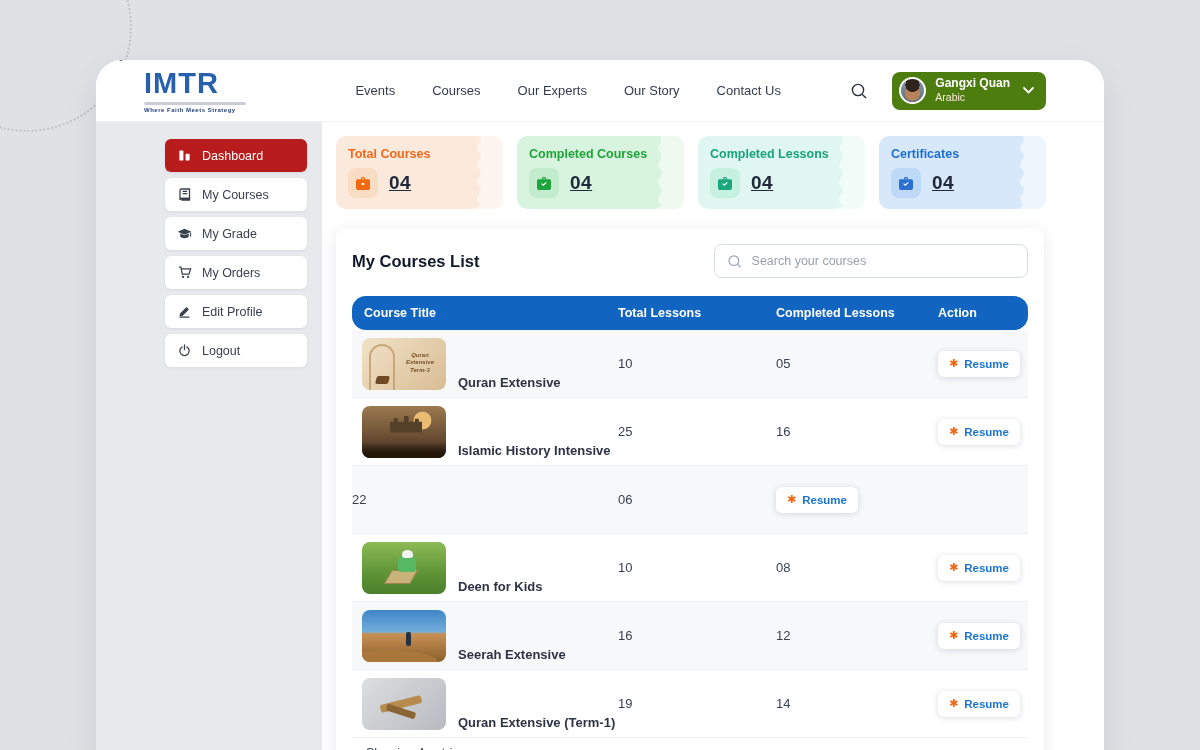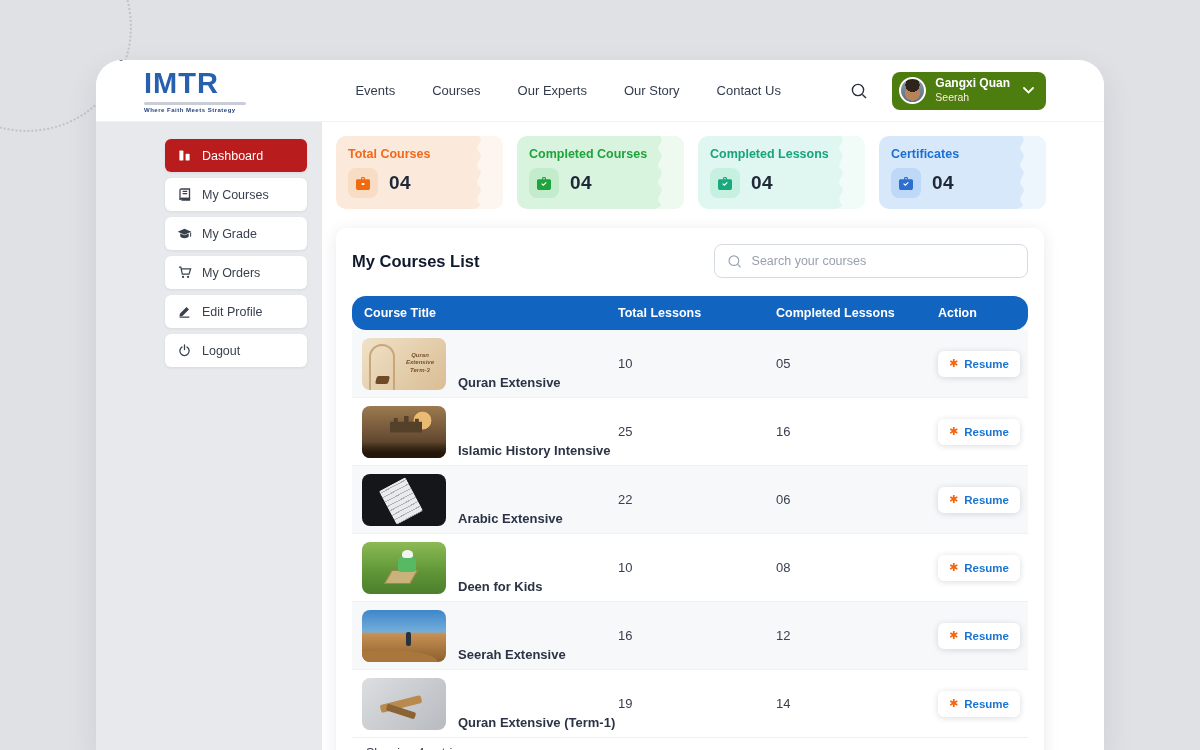--- a/index.html
+++ b/index.html
@@ -58,21 +58,21 @@
   main { flex:1; padding:14px 0 0 14px; background:#fff; }
 
   
   .stats { display:flex; gap:14px; }
   .stat-card { position:relative; width:167px; height:73px; border-radius:10px;
     padding:11px 12px; overflow:hidden; }
   .stat-wave { position:absolute; right:0; top:0; height:100%; }
   .stat-label { position:relative; font-size:12.5px; font-weight:bold; }
   .stat-foot { position:relative; display:flex; align-items:center; gap:11px; margin-top:7px; }
   .stat-icon { width:30px; height:30px; border-radius:8px; display:flex; align-items:center; justify-content:center; }
-  .stat-value { font-size:19px; font-weight:bold; color:#20293A; letter-spacing:.5px; }
+  .stat-value { font-size:19px; font-weight:bold; color:#20293A; letter-spacing:.5px;text-decoration:underline; }
   .stat-0 { background:#FBE9DC; } .stat-0 .stat-label{color:#F2691D;} .stat-0 .stat-icon{background:#F8DCC4; color:#F26A10;}
   .stat-1 { background:#D9F4DE; } .stat-1 .stat-label{color:#1FA33C;} .stat-1 .stat-icon{background:#C3ECCC; color:#1FA33C;}
   .stat-2 { background:#DFF7F0; } .stat-2 .stat-label{color:#17A478;} .stat-2 .stat-icon{background:#C6F0E0; color:#1CA87D;}
   .stat-3 { background:#D8E8FB; } .stat-3 .stat-label{color:#1C6ED2;} .stat-3 .stat-icon{background:#BED8F7; color:#2B6FD0;}
 
   
   .panel { margin-top:19px; width:708px; min-height:540px; background:#fff; border-radius:10px;
     box-shadow:0 3px 16px rgba(25,39,70,.10); padding:16px; }
   .panel-head { display:flex; justify-content:space-between; align-items:center; margin-bottom:18px; }
   .panel-title { font-size:16.5px; font-weight:bold; color:#101A2C; }
@@ -163,21 +163,21 @@
       <span class="nav-search">
         <svg width="18" height="18" viewBox="0 0 18 18" fill="none" stroke="#262F3F" stroke-width="1.4">
           <circle cx="8" cy="8" r="5.6"></circle>
             <line x1="12.4" y1="12.4" x2="16" y2="16"></line>
         </svg>
       </span>
       <button class="user-badge">
         <span class="avatar"></span>
         <span class="user-meta">
           <span class="user-name">Gangxi Quan</span>
-          <span class="user-role">Seerah</span>
+          <span class="user-role">Arabic</span>
         </span>
         <span class="badge-chev">
           <svg width="11" height="7" viewBox="0 0 11 7" fill="none" stroke="#fff" stroke-width="1.8" stroke-linecap="round">
               <polyline points="1,1 5.5,5.5 10,1"></polyline>
             </svg>
         </span>
       </button>
     </div>
   </header>
 
@@ -354,26 +354,20 @@
           </div>
           <div>25</div>
           <div>16</div>
           <div><button class="resume-btn">
                 <span class="star">✱</span>
                 <span>Resume</span>
               </button></div>
         </div>
 
         <div class="trow">
-          <div class="c-course">
-            <span class="thumb thumb-2">
-                <span class="page"></span>
-              </span>
-            <span class="c-title">Arabic Extensive</span>
-          </div>
           <div>22</div>
           <div>06</div>
           <div><button class="resume-btn">
                 <span class="star">✱</span>
                 <span>Resume</span>
               </button></div>
         </div>
 
         <div class="trow">
           <div class="c-course">

